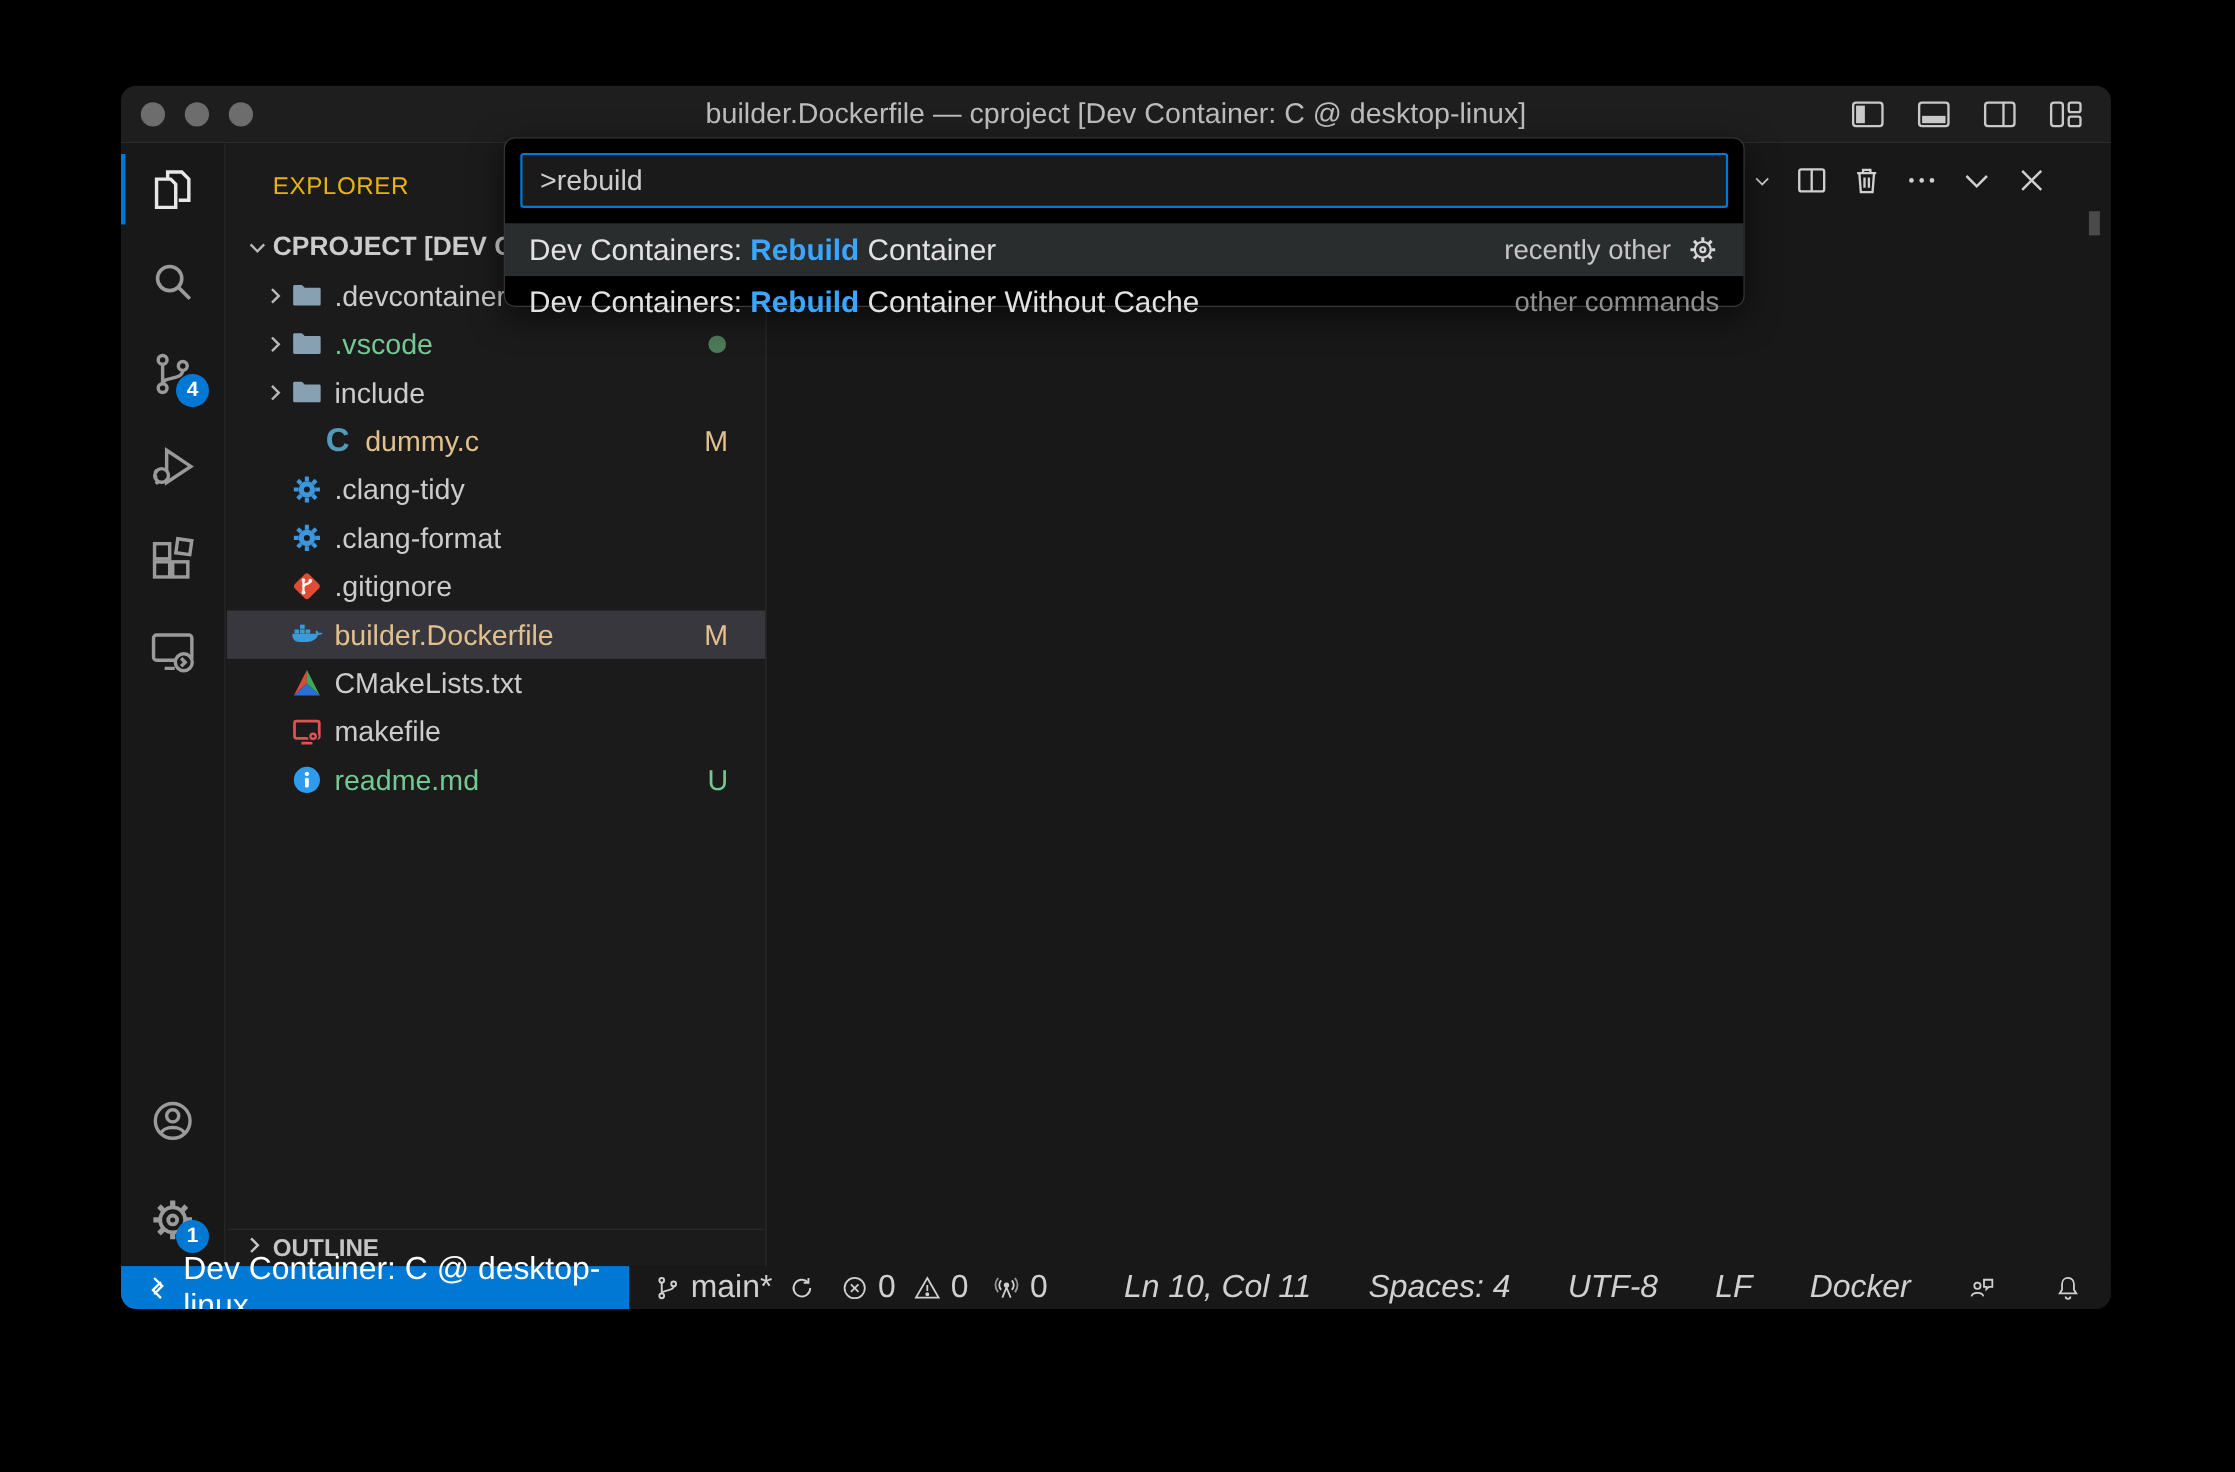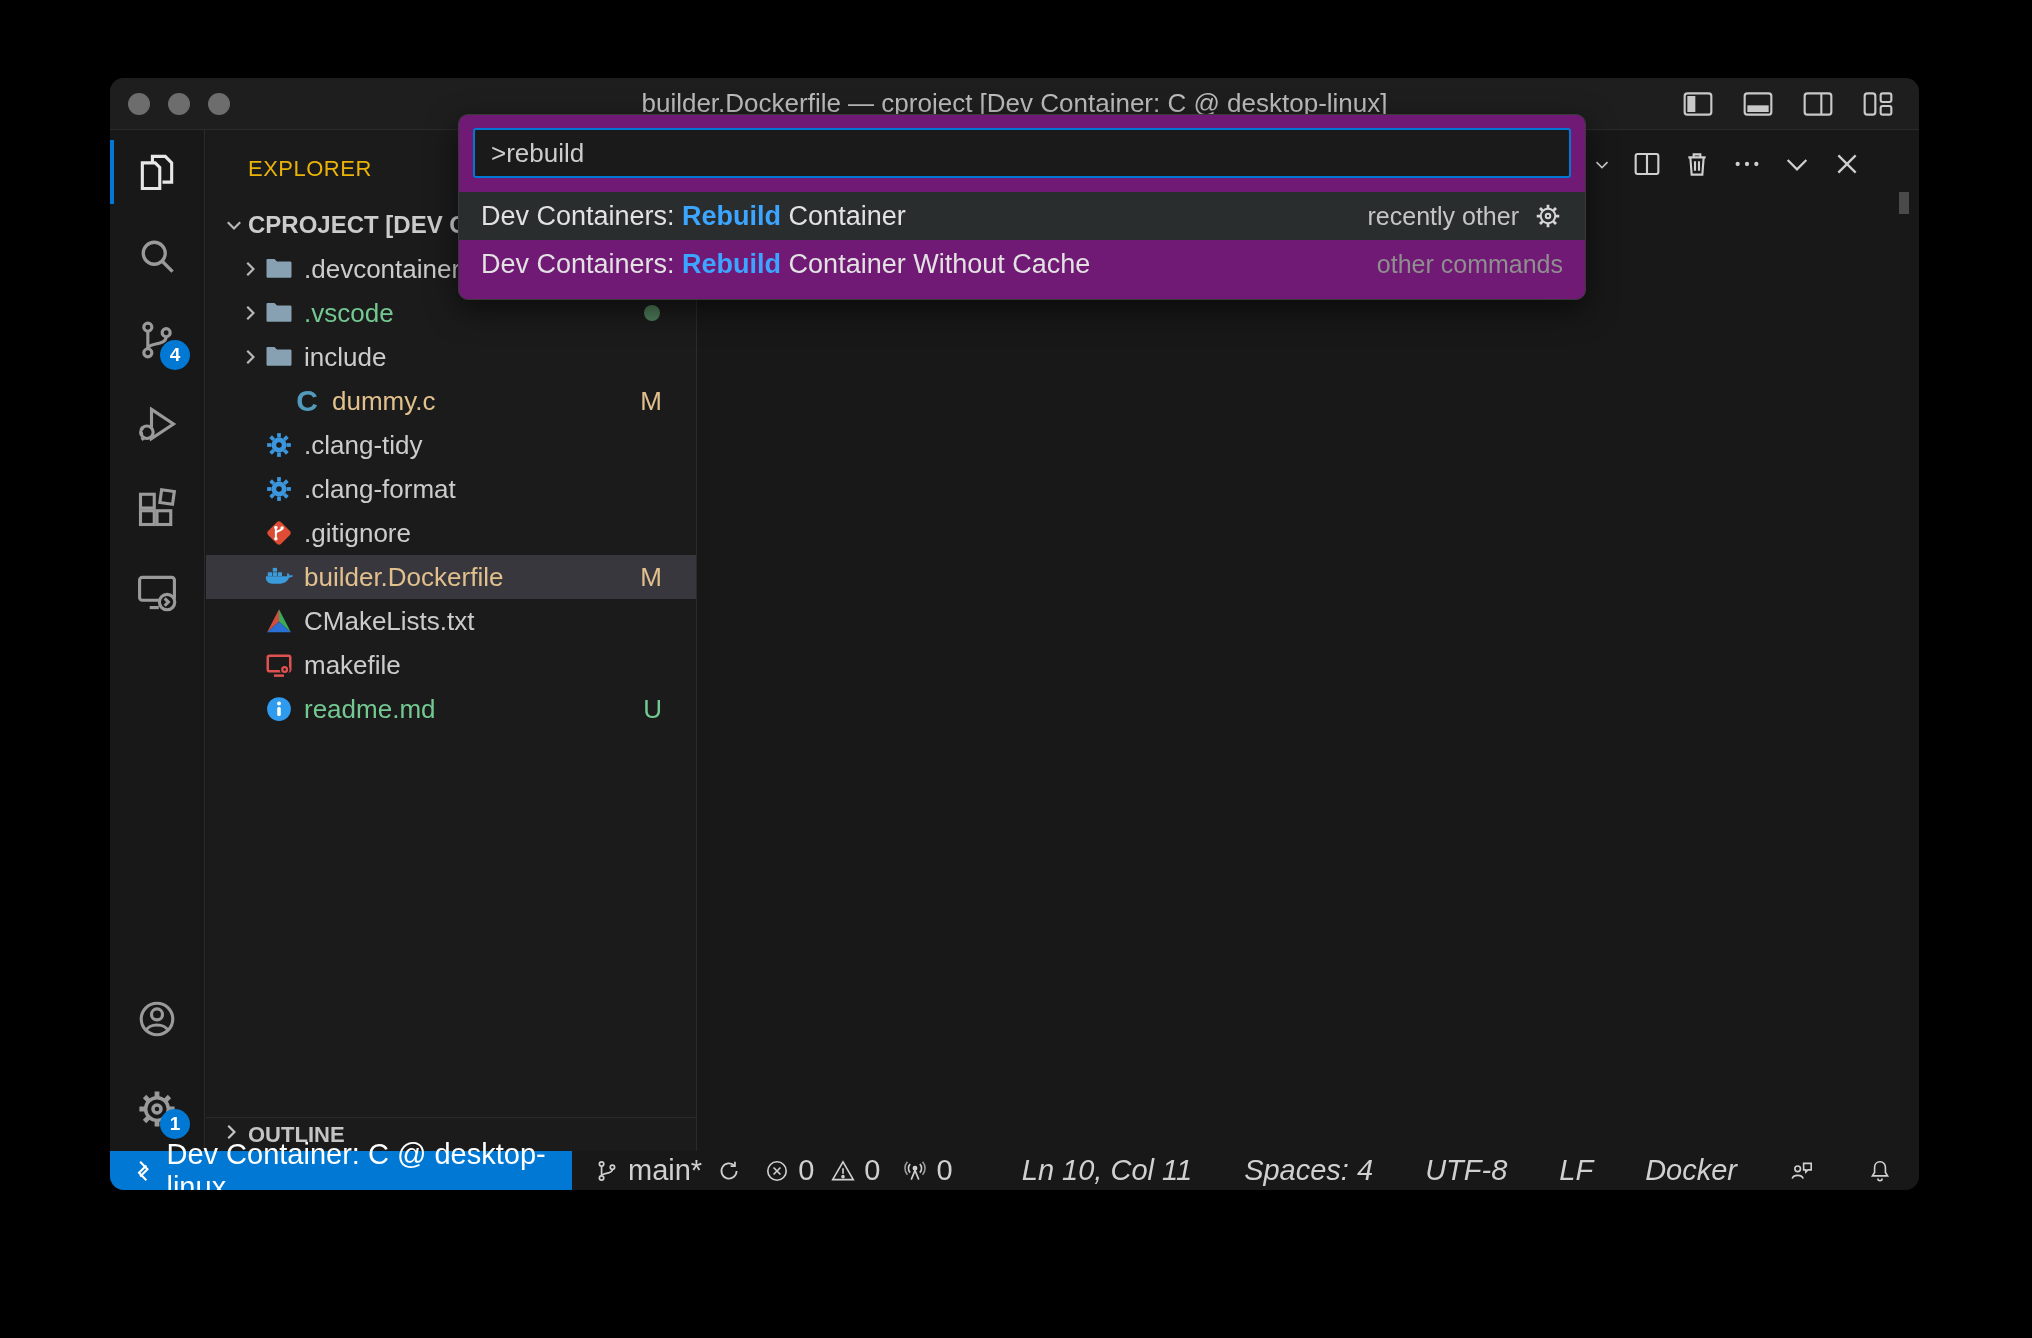--- a/index.html
+++ b/index.html
@@ -72,21 +72,21 @@
                display:flex; align-items:center; color:#d0d0d0; font-size:29px; }
   .sb-remote { height:100%; background:#0078d4; color:#fff; display:flex; align-items:center; gap:12px;
                padding:0 26px 0 22px; width:462px; }
   .sb-remote svg { width:26px; height:26px; }
   .sb-item { display:flex; align-items:center; gap:8px; margin-left:22px; white-space:nowrap; }
   .sb-item svg { width:26px; height:26px; }
   .sb-right { margin-left:auto; display:flex; align-items:center; gap:52px; padding-right:26px;font-style:italic; }
   .sb-right .sb-item { margin-left:0; }
 
   
-  .palette { position:absolute; left:348px; top:36px; width:1128px; height:186px; background:#701a75;
+  .palette { position:absolute; left:348px; top:47px; width:1128px; height:154px; background:#000000;
              border:1px solid #3a3a3a; border-radius:10px; box-shadow:0 10px 30px rgba(0,0,0,.55); z-index:50; }
   .palette-input { display:block; width:calc(100% - 28px); margin:13px 14px 0 14px; height:50px; background:#1a1a1a;
                    border:2px solid #0078d4; border-radius:3px; color:#cccccc; font-size:26px;
                    padding:0 16px; font-family:"Liberation Sans", sans-serif; outline:none; }
   .prow { position:relative; height:48px; display:flex; align-items:center; padding:0 22px; color:#e2e2e2;
           font-size:27px; margin-top:0; }
   .prow.first { margin-top:14px; }
   .prow.focused { background:#2a2d2e; }
   .prow .hl { color:#3ca5ff; font-weight:bold; }
   .prow .grp { margin-left:auto; font-size:25px; color:#8f8f8f; display:flex; align-items:center; gap:14px; }

